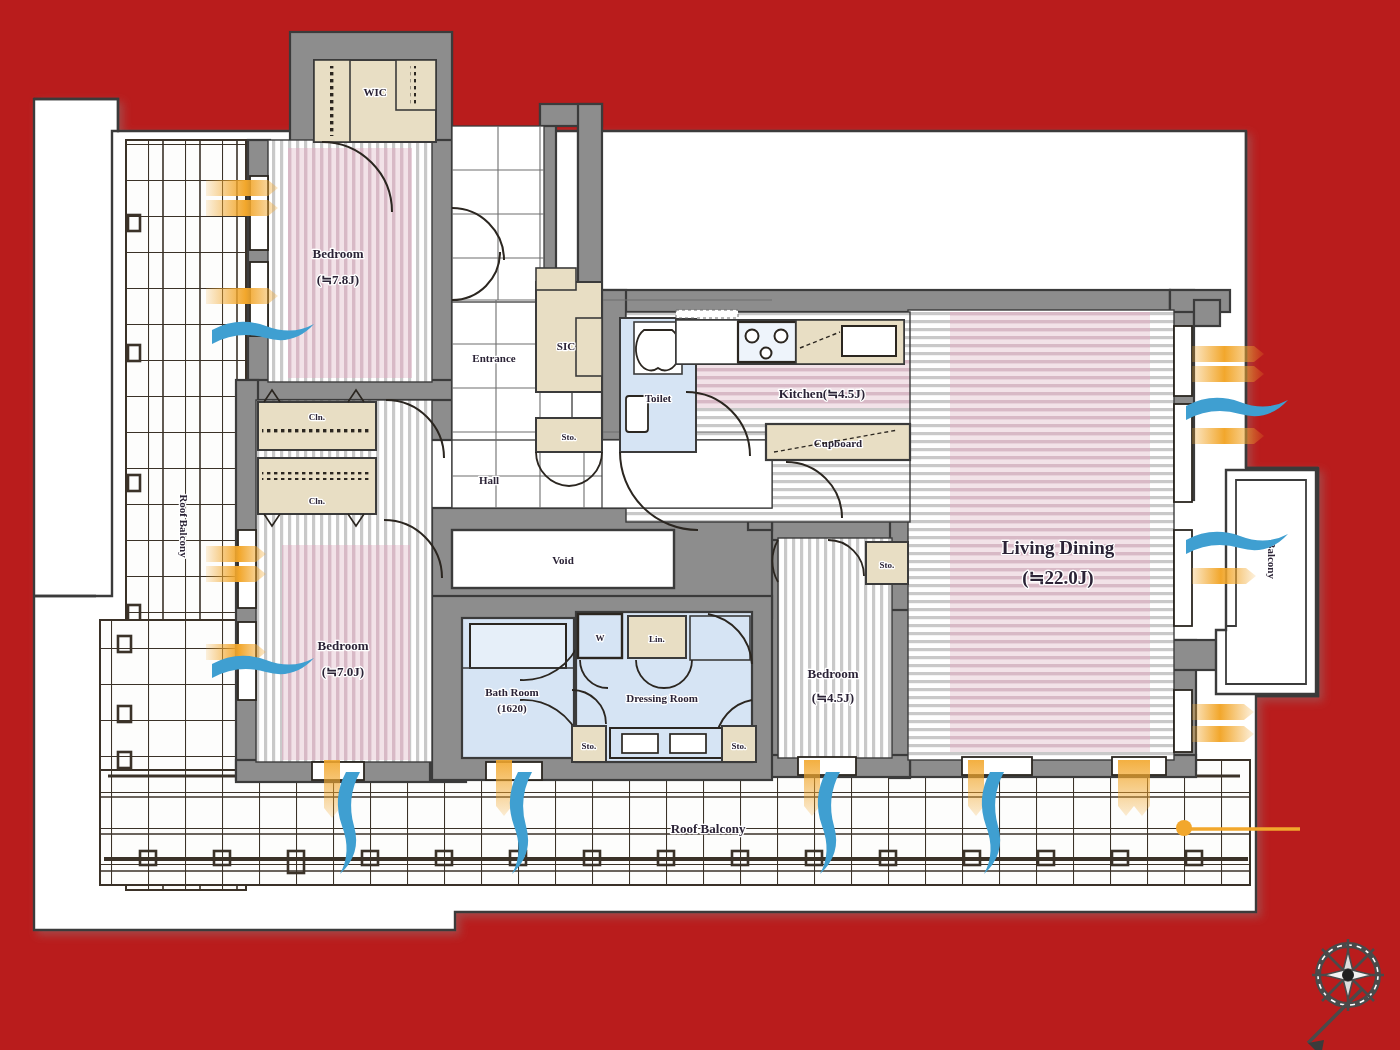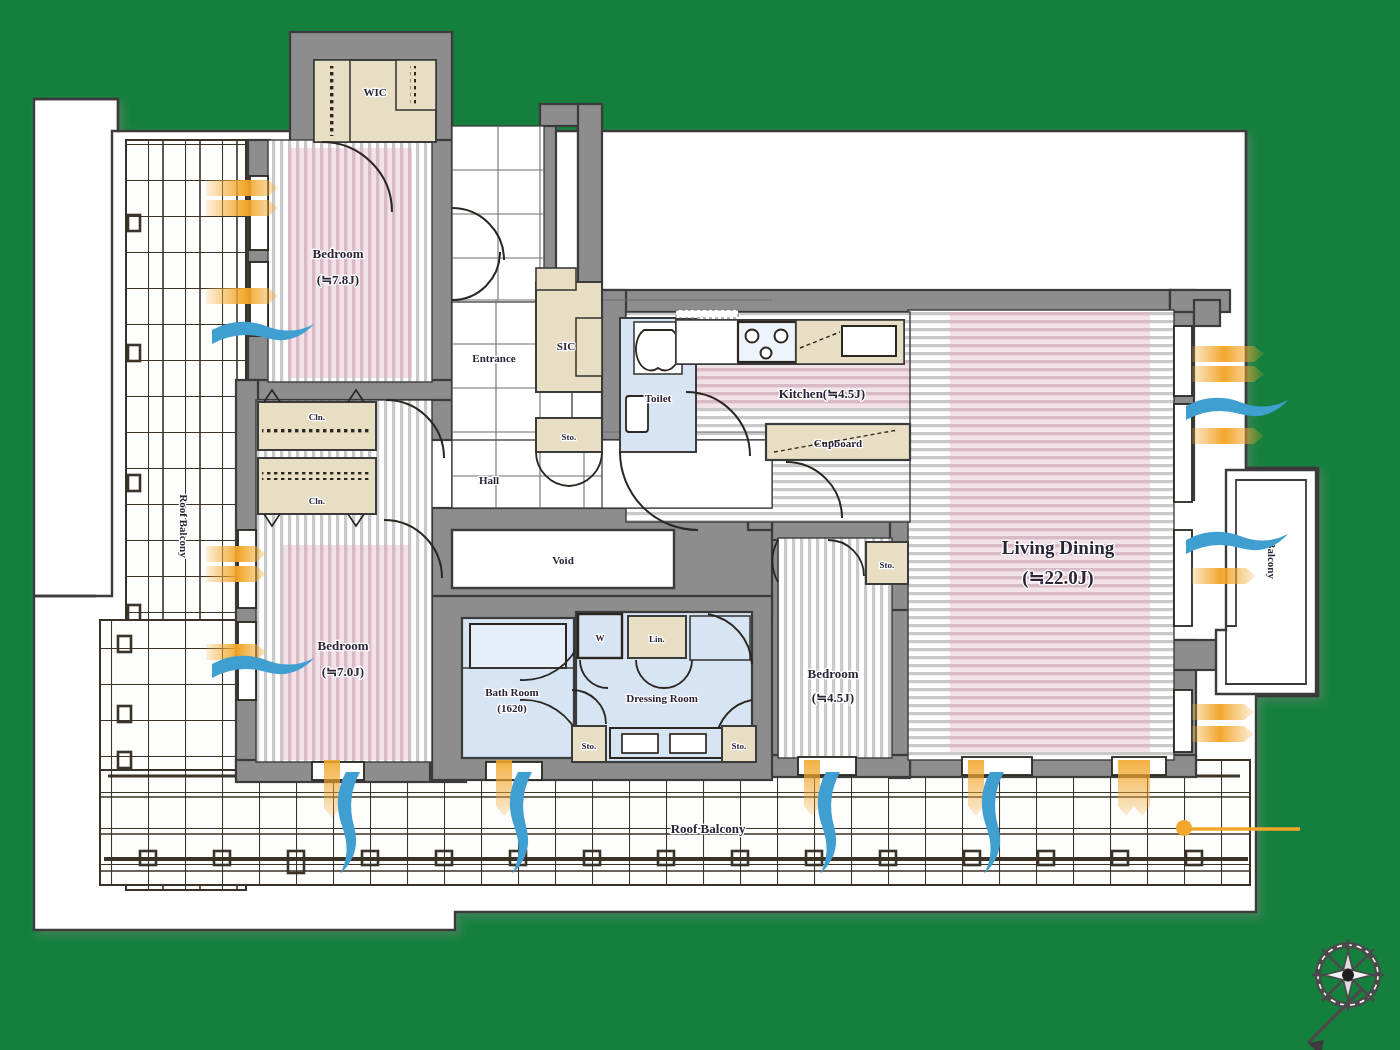--- a/index.html
+++ b/index.html
@@ -1,18 +1,18 @@
 <!DOCTYPE html>
 <html><head>
 <meta charset="utf-8">
 <style>
   html,body{margin:0;padding:0;background:#ffffff;}
   body{width:1400px;height:1050px;overflow:hidden;
        font-family:"Liberation Serif", serif;}
-  #stage{position:relative;width:1400px;height:1050px;background:#15803d;}
+  #stage{position:relative;width:1400px;height:1050px;background:#b91c1c;}
   svg{display:block;}
   .roomlabel{font-family:"Liberation Serif", serif;fill:#2b2336;
              text-anchor:middle;font-weight:700;
              paint-order:stroke;stroke:#ffffff;stroke-width:2.6px;stroke-linejoin:round;}
   .small{font-size:11px;font-weight:700;}
   .tiny{font-size:9px;font-weight:700;}
   .mid{font-size:13px;font-weight:700;}
   .big{font-size:19px;font-weight:700;}
   .vert{writing-mode:vertical-rl;}
 </style>

